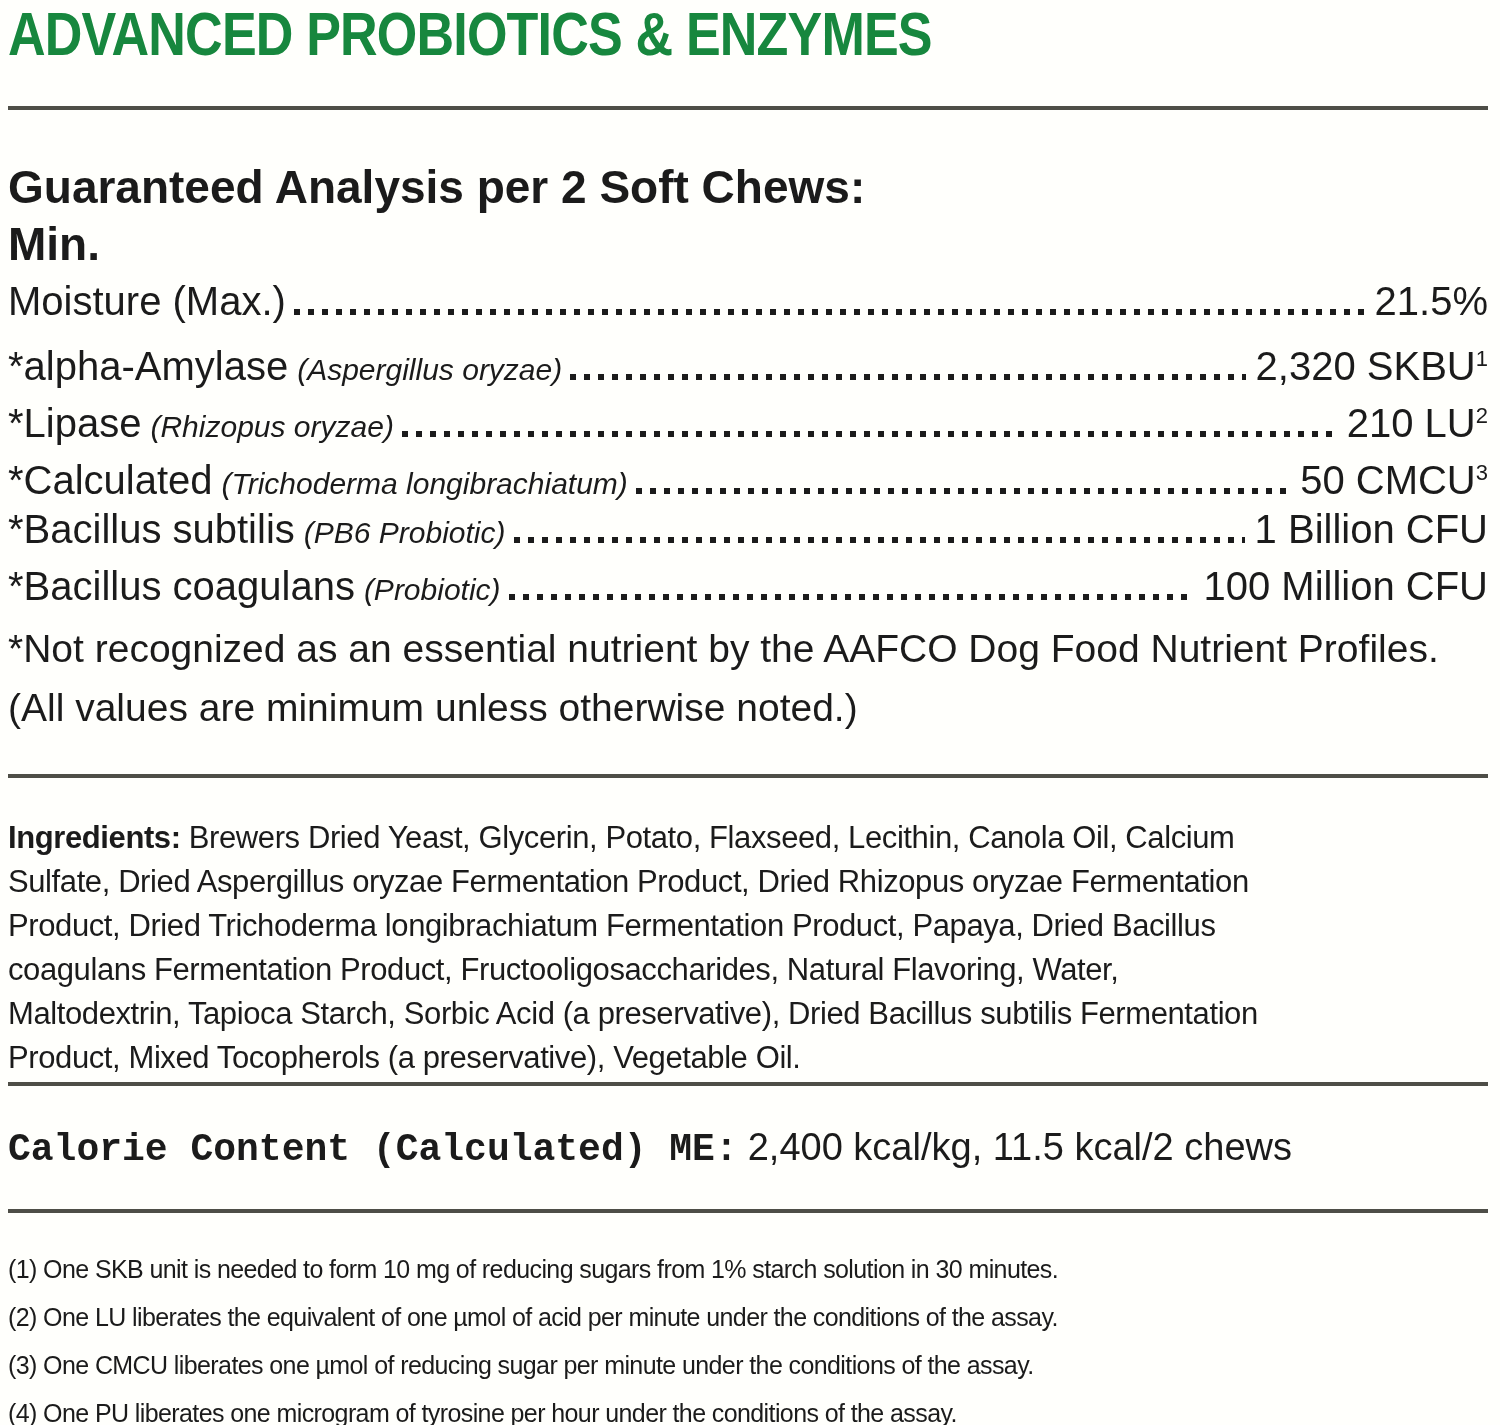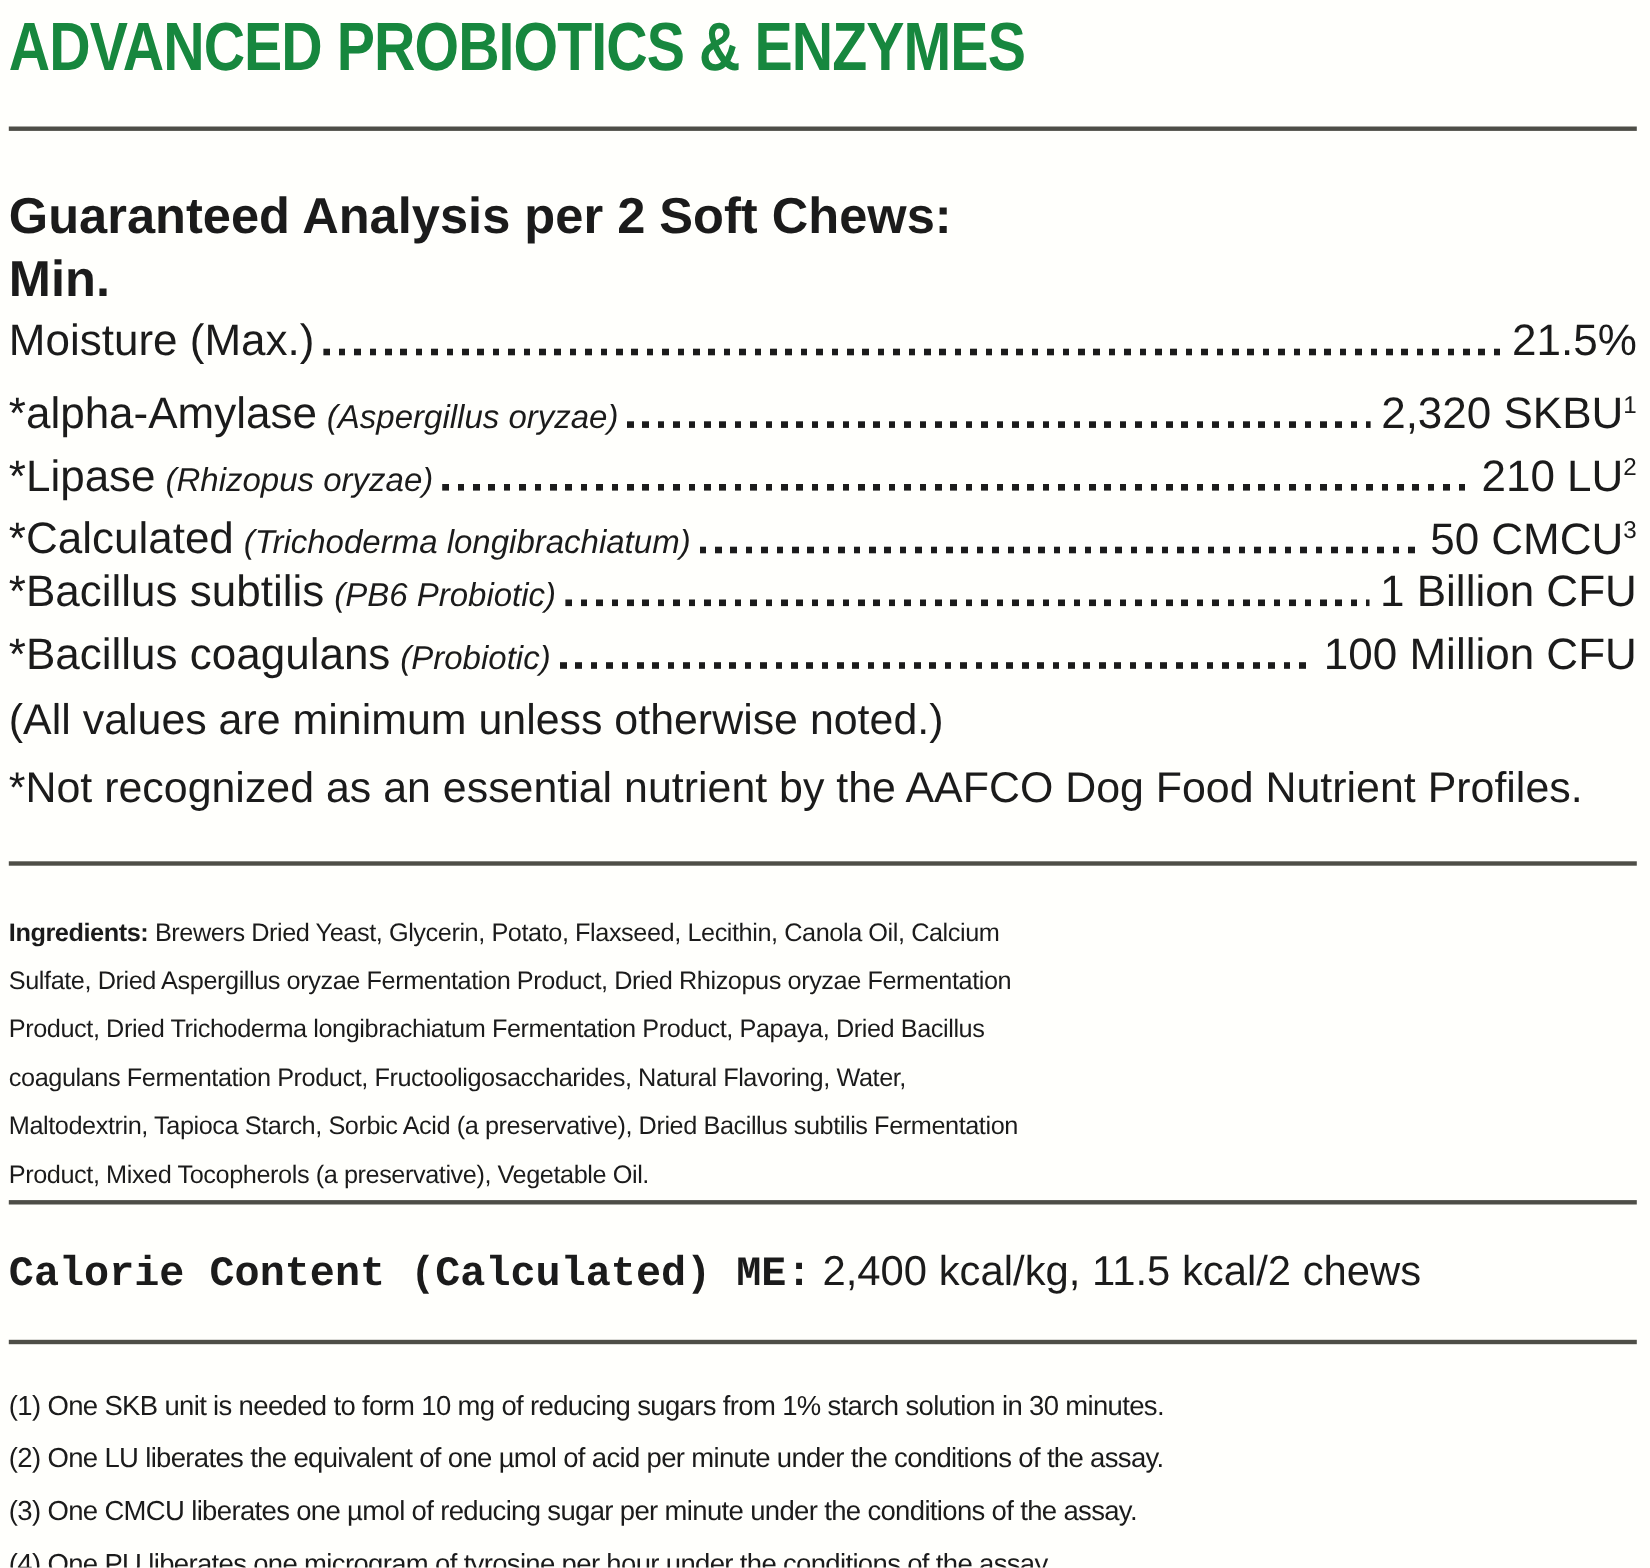--- a/index.html
+++ b/index.html
@@ -5,21 +5,21 @@
   * { margin: 0; padding: 0; box-sizing: border-box; }
   html, body {
     width: 1500px; height: 1425px;
     overflow: hidden;
     background: var(--background, #fffffc);
     color: var(--text-color, #1b1b1b);
     font-family: "Liberation Sans", sans-serif;
   }
   main { padding: 0 12px 0 8px; width: 1500px; height: 1425px; overflow: hidden; }
 
-  h1 { padding-top: 12px; line-height: 64px; white-space: nowrap; }
+  h1 { padding-top: 2px; line-height: 64px; white-space: nowrap; }
   h1 .condensed {
     display: inline-block;
     font-size: 62px; font-weight: bold; letter-spacing: -1px;
     color: var(--accent-green, #17873e);
     transform: scaleX(0.84); transform-origin: left center;
   }
 
   hr { border: none; border-top: 4px solid var(--rule-color, #4e4e47); }
   hr[data-name="divider-top"]         { margin-top: 30px; }
   hr[data-name="divider-ingredients"] { margin-top: 38px; }
@@ -40,21 +40,21 @@
     background-image: repeating-linear-gradient(to right,
       var(--dot-color, #1b1b1b) 0 6px, transparent 6px 14px);
   }
   .ga-value { white-space: nowrap; font-size: 40px; }
   .ga-value sup { font-size: 55%; }
 
   .note { font-size: 39px; line-height: 57px; margin-top: 2px; }
   .note.aafco { margin-top: 5px; }
 
   .ingredients { margin-top: 38px; overflow: hidden; }
-  .ing-line { font-size: 23px; line-height: 44px; letter-spacing: -0.4px; white-space: nowrap; }
+  .ing-line { font-size: 31px; line-height: 44px; letter-spacing: -0.4px; white-space: nowrap; }
   .ing-line b { letter-spacing: -0.4px; }
 
   .calories { margin-top: 38px; font-size: 38px; line-height: 46px; white-space: nowrap; }
   .calories b { margin-right: 10px; font-family: Liberation Mono, monospace; }
 
   .footnotes { margin-top: 32px; overflow: hidden; }
   .fn-line { font-size: 25px; line-height: 48px; letter-spacing: -0.6px; white-space: nowrap; }
 </style>
 </head>
 <body>
@@ -103,22 +103,22 @@
     <span class="ga-value" data-name="analysis-item-value"><span class="ga-value-main">1 Billion CFU</span></span>
   </div>
 
   <div class="ga-row" data-name="analysis-row">
     <span class="ga-name" data-name="analysis-item-name"><span class="ga-name-main">*Bacillus coagulans</span><i class="ga-qualifier" data-name="analysis-item-source">(Probiotic)</i></span>
     <span class="leader" data-name="dot-leader"></span>
     <span class="ga-value" data-name="analysis-item-value"><span class="ga-value-main">100 Million CFU</span></span>
   </div>
 </div>
 
+    <p class="note aafco" data-name="aafco-note">*Not recognized as an essential nutrient by the AAFCO Dog Food Nutrient Profiles.</p>
     <p class="note" data-name="min-values-note">(All values are minimum unless otherwise noted.)</p>
-    <p class="note aafco" data-name="aafco-note">*Not recognized as an essential nutrient by the AAFCO Dog Food Nutrient Profiles.</p>
   </section>
 
   <hr data-name="divider-ingredients">
 
   <section class="ingredients" data-name="ingredients-section">
       <div class="ing-line" data-name="ingredients-line"><b data-name="ingredients-label">Ingredients: </b>Brewers Dried Yeast, Glycerin, Potato, Flaxseed, Lecithin, Canola Oil, Calcium</div>
       <div class="ing-line" data-name="ingredients-line">Sulfate, Dried Aspergillus oryzae Fermentation Product, Dried Rhizopus oryzae Fermentation</div>
       <div class="ing-line" data-name="ingredients-line">Product, Dried Trichoderma longibrachiatum Fermentation Product, Papaya, Dried Bacillus</div>
       <div class="ing-line" data-name="ingredients-line">coagulans Fermentation Product, Fructooligosaccharides, Natural Flavoring, Water,</div>
       <div class="ing-line" data-name="ingredients-line">Maltodextrin, Tapioca Starch, Sorbic Acid (a preservative), Dried Bacillus subtilis Fermentation</div>

